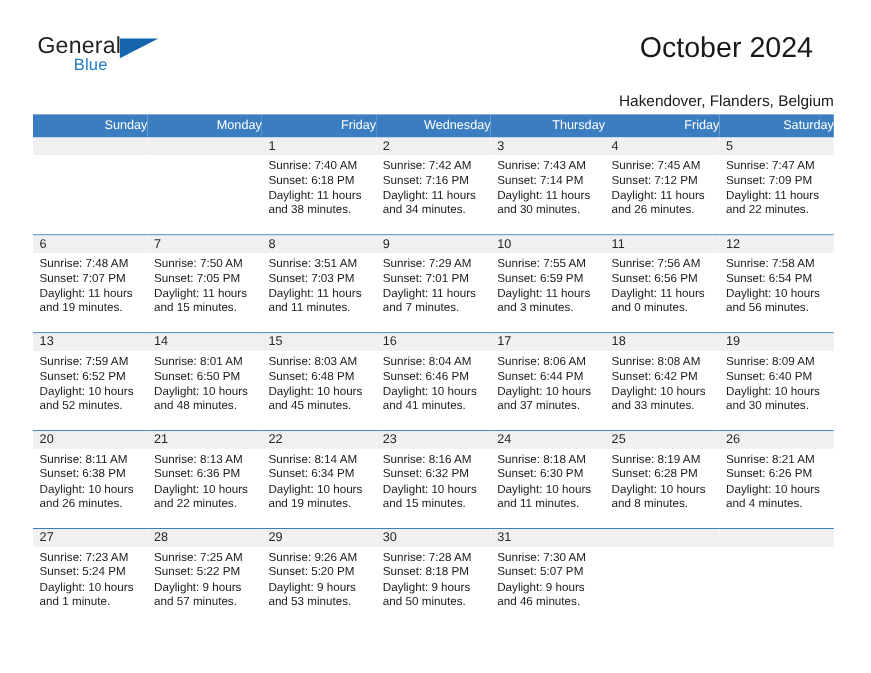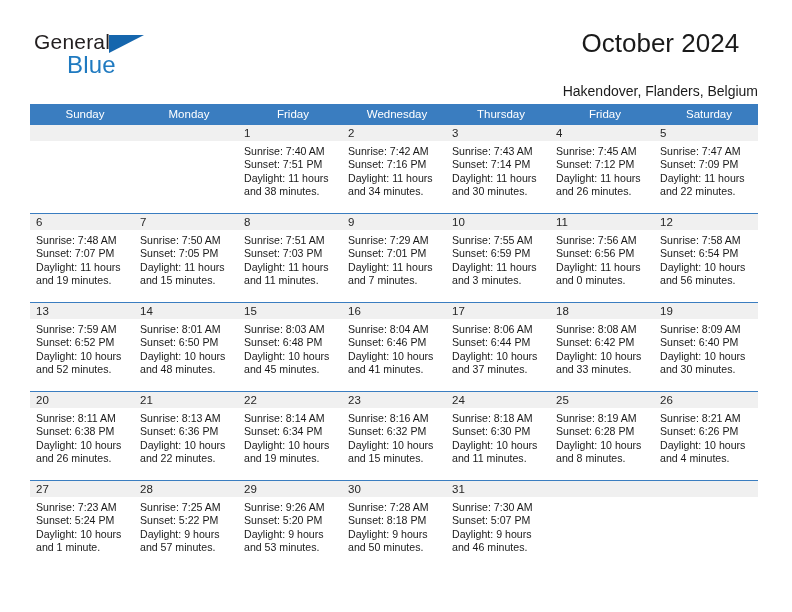--- a/index.html
+++ b/index.html
@@ -42,21 +42,21 @@
     top: 0;
     font-size: 21px;
     letter-spacing: .2px;
     color: #231f20;
     font-family: "Liberation Sans", sans-serif;
   }
   .brand-blue {
     position: absolute;
     left: 33px;
     top: 21px;
-    font-size: 24px;
+    font-size: 15px;
     letter-spacing: .2px;
     color: #1f7ac0;
     font-family: "Liberation Sans", sans-serif;
   }
   .brand-flag {
     position: absolute;
     left: 75px;
     top: 5px;
     width: 0;
     height: 0;
@@ -90,21 +90,21 @@
     top: 104px;
     width: 728px;
     border-collapse: collapse;
     table-layout: fixed;
   }
   .calendar th {
     background: #3a7dc0;
     color: #ffffff;
     font-weight: normal;
     font-size: 11.5px;
-    text-align: center;
+    text-align: right;
     padding: 4px 0 4px 6px;
     height: 12px;
     line-height: 13px;
   }
   .calendar td {
     vertical-align: top;
     padding: 0;
     width: 104px;
     border-top: 1.3px solid #3a7dc0;
   }
@@ -179,21 +179,21 @@
           <td>
             <div class="cell empty">
               <div class="daynum-band"></div>
             </div>
           </td>
           <td>
             <div class="cell">
               <div class="daynum-band">1</div>
               <div class="cell-lines">
                 <div>Sunrise: 7:40 AM</div>
-                <div>Sunset: 7:51 PM</div>
+                <div>Sunset: 6:18 PM</div>
                 <div>Daylight: 11 hours</div>
                 <div>and 38 minutes.</div>
               </div>
             </div>
           </td>
           <td>
             <div class="cell">
               <div class="daynum-band">2</div>
               <div class="cell-lines">
                 <div>Sunrise: 7:42 AM</div>
@@ -257,21 +257,21 @@
                 <div>Sunset: 7:05 PM</div>
                 <div>Daylight: 11 hours</div>
                 <div>and 15 minutes.</div>
               </div>
             </div>
           </td>
           <td>
             <div class="cell">
               <div class="daynum-band">8</div>
               <div class="cell-lines">
-                <div>Sunrise: 7:51 AM</div>
+                <div>Sunrise: 3:51 AM</div>
                 <div>Sunset: 7:03 PM</div>
                 <div>Daylight: 11 hours</div>
                 <div>and 11 minutes.</div>
               </div>
             </div>
           </td>
           <td>
             <div class="cell">
               <div class="daynum-band">9</div>
               <div class="cell-lines">

